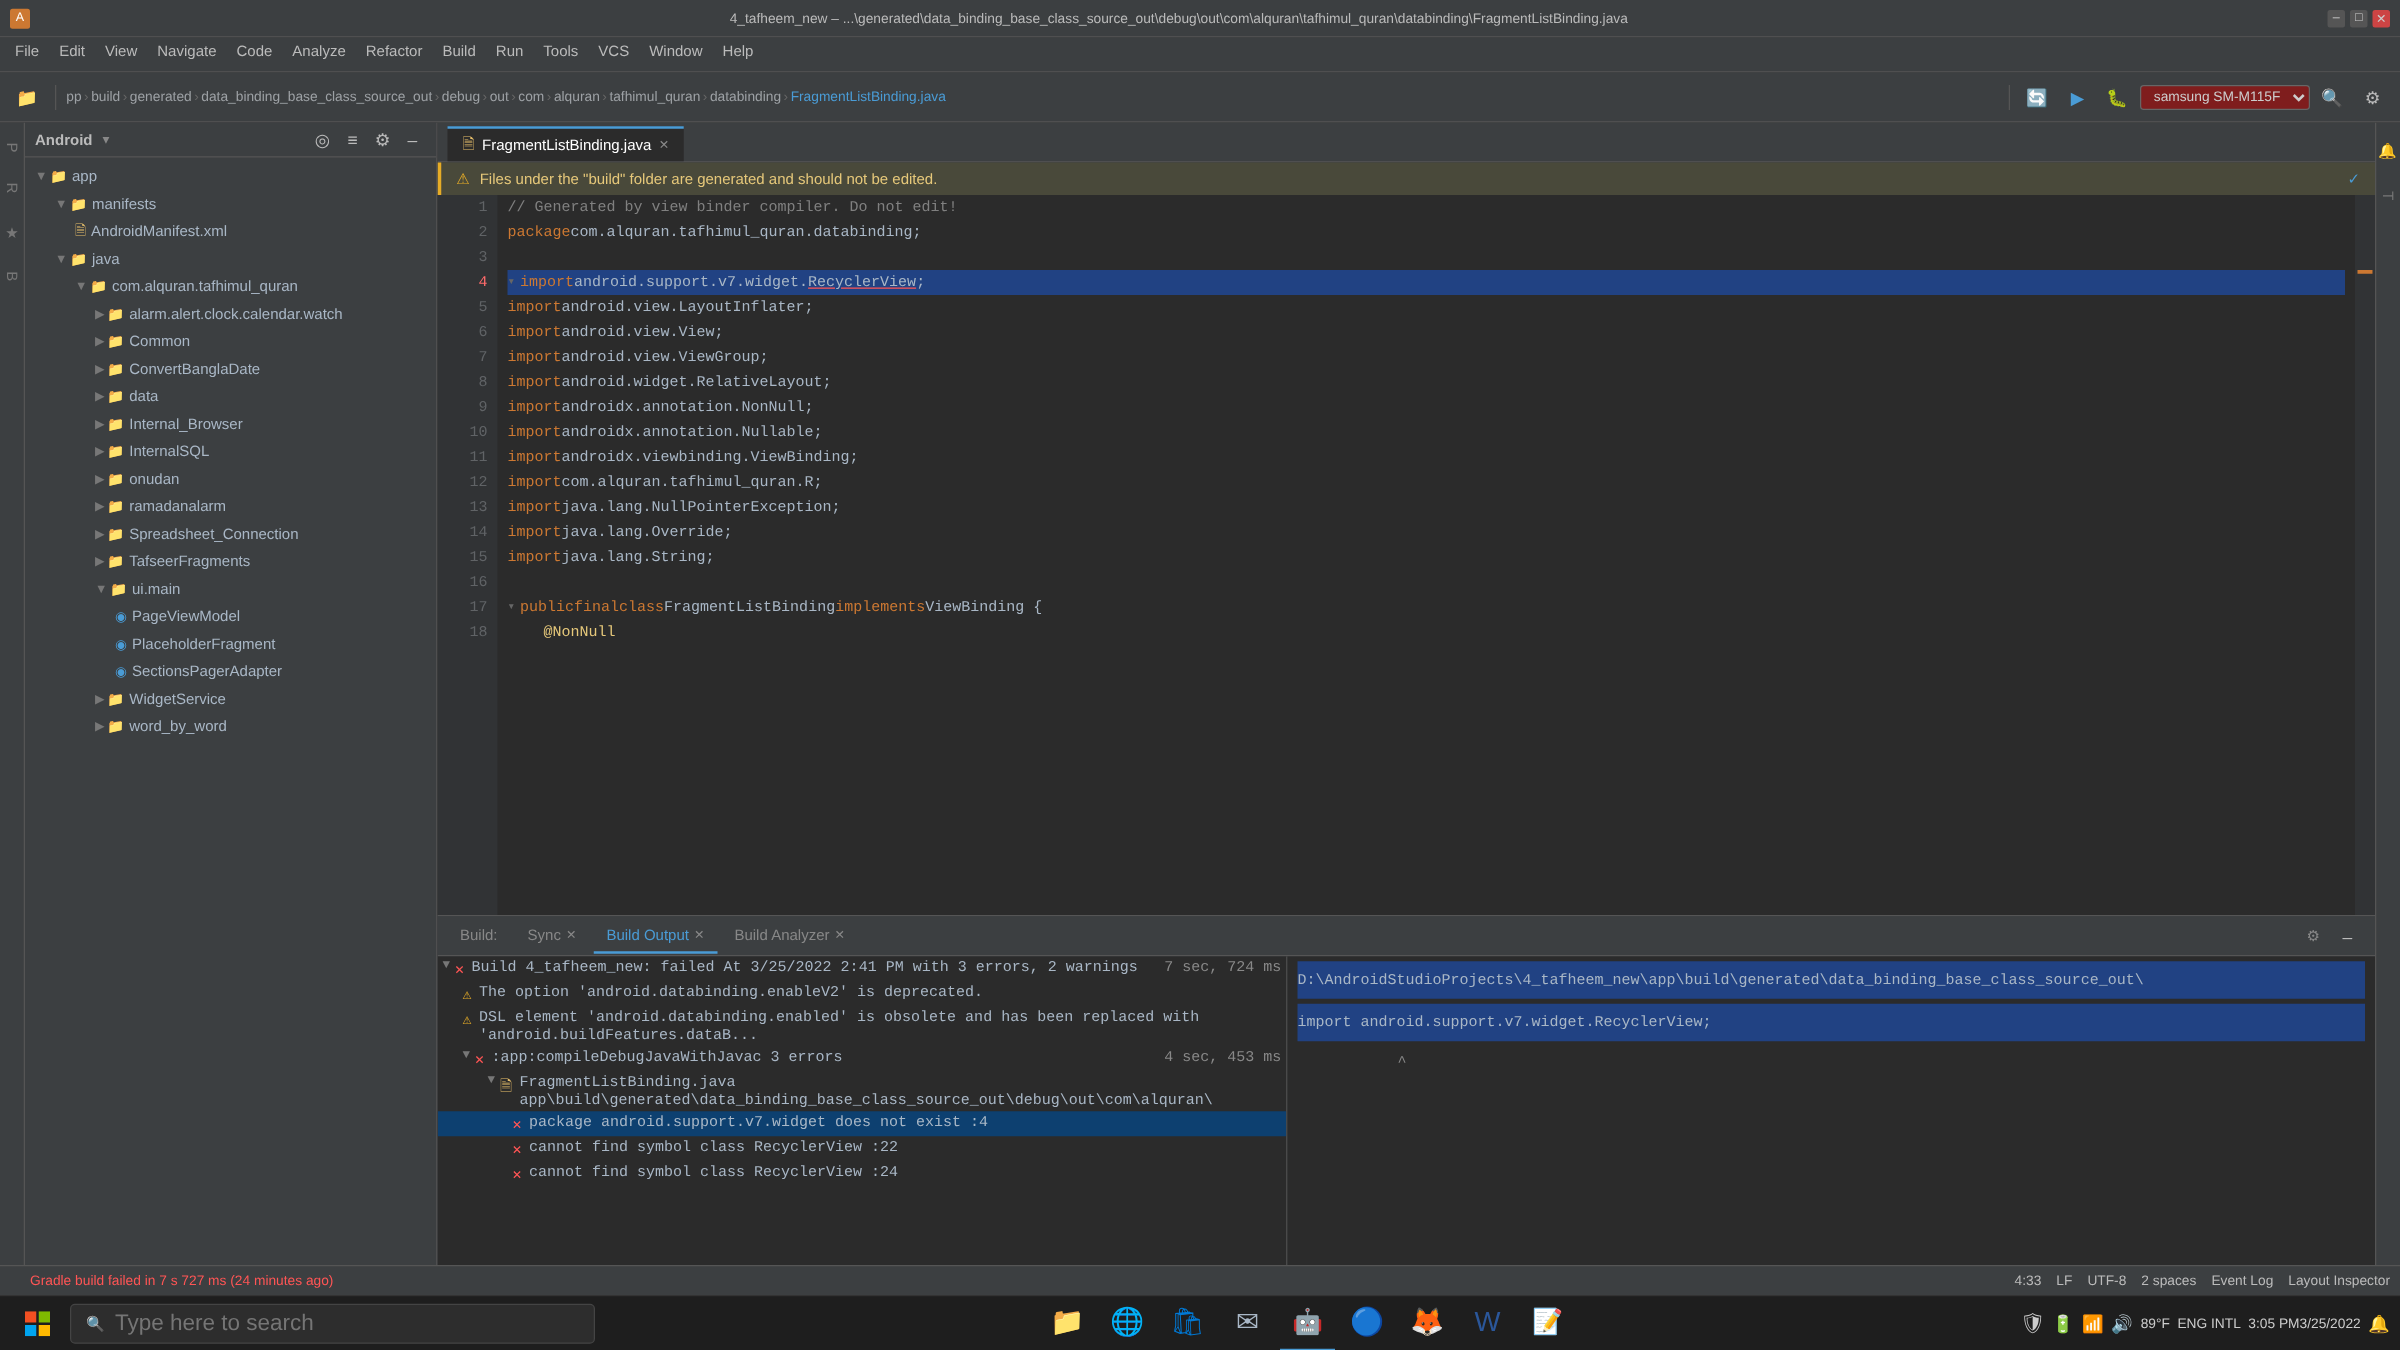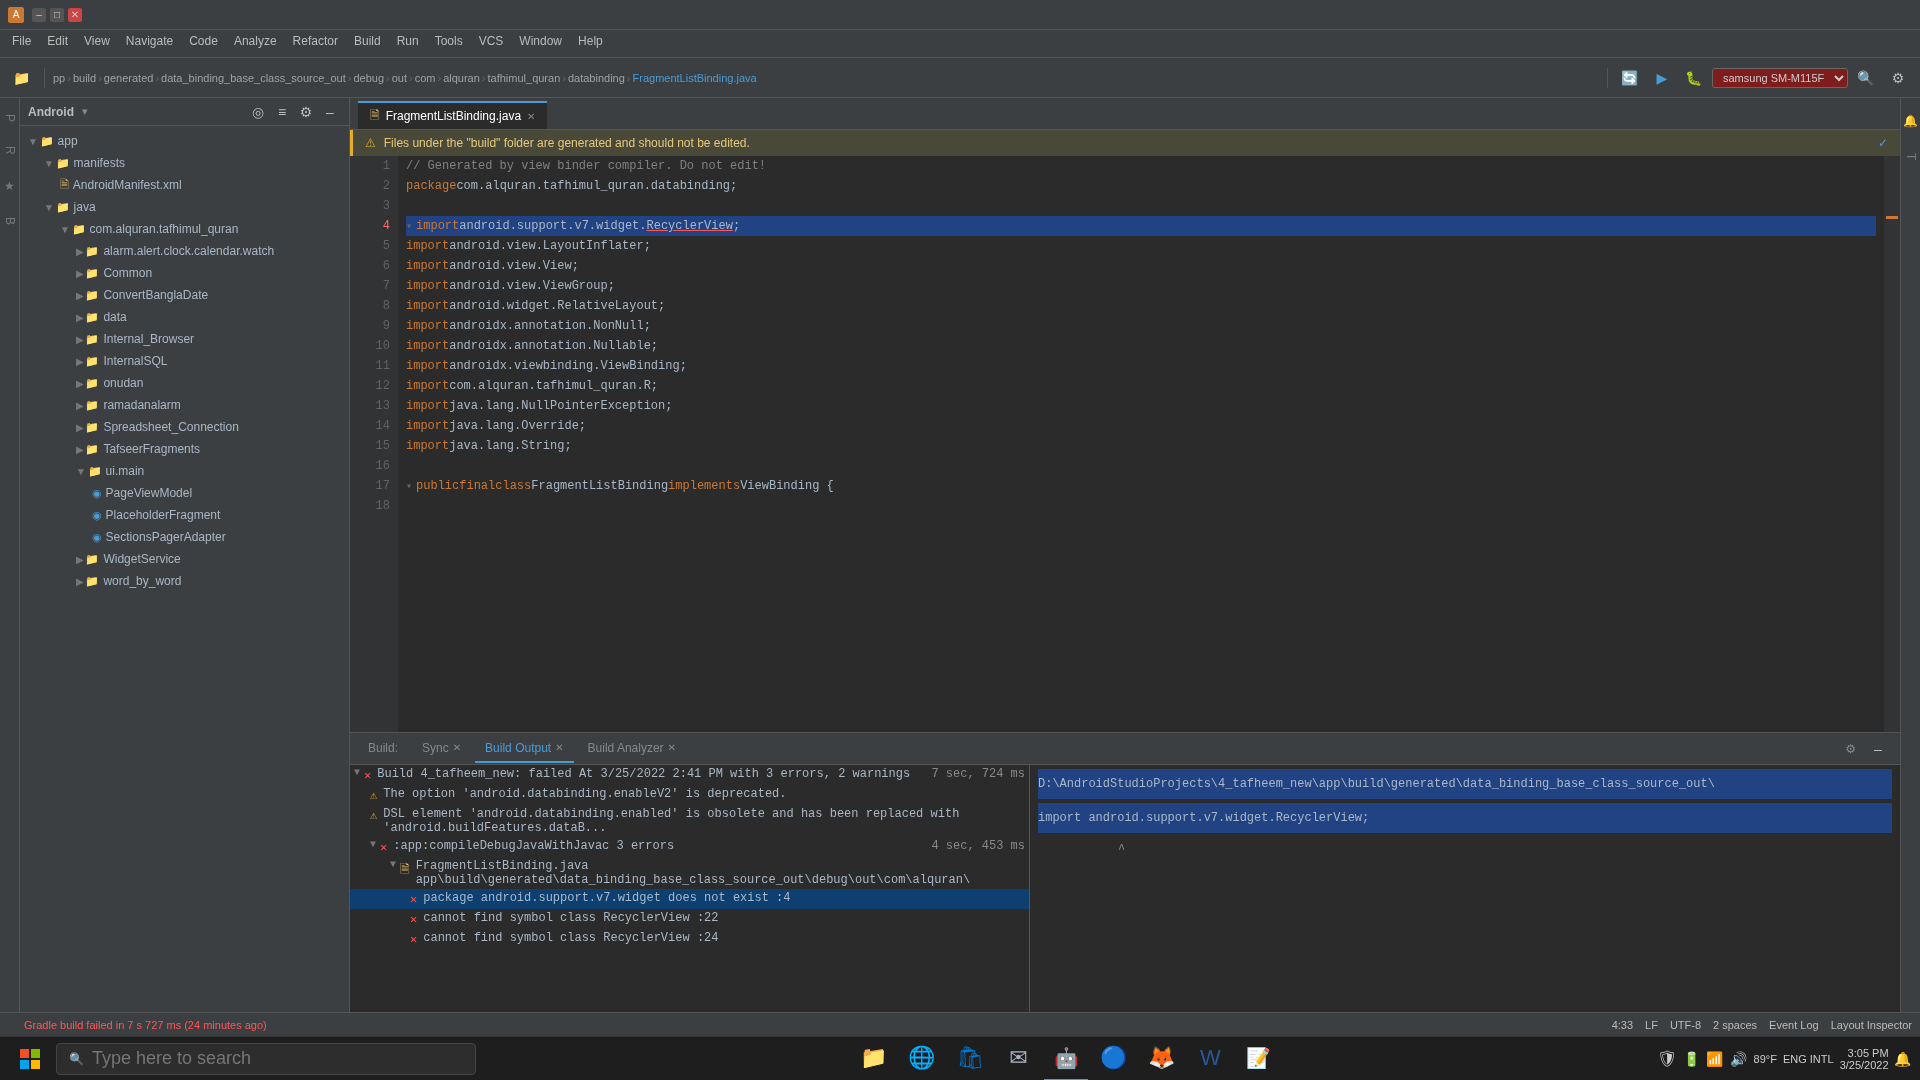--- a/index.html
+++ b/index.html
@@ -119,20 +119,21 @@
     
     .right-icons { width: 20px; background: #3c3f41; display: flex; flex-direction: column; align-items: center; padding-top: 8px; gap: 8px; flex-shrink: 0; border-left: 1px solid #555; }
   </style>
 </head>
 <body>
 
 <div class="title-bar">
   <div class="title-bar-controls">
     <div style="width:16px;height:16px;background:#cc7832;border-radius:2px;display:flex;align-items:center;justify-content:center;font-size:10px;color:white;">A</div>
   </div>
+  <span class="title-text">4_tafheem_new – ...\generated\data_binding_base_class_source_out\debug\out\com\alquran\tafhimul_quran\databinding\FragmentListBinding.java</span>
   <div class="title-bar-controls" style="display:flex;gap:4px;">
     <button class="tb-btn">–</button>
     <button class="tb-btn">□</button>
     <button class="tb-btn" style="background:#cc4444;">✕</button>
   </div>
 </div>
 
 <div class="menu-bar">
   <span class="menu-item">File</span>
   <span class="menu-item">Edit</span>
@@ -462,20 +463,23 @@
         <div class="code-line">
           <span class="fold-btn">▾</span>
           <span class="c-keyword">public </span>
             <span class="c-keyword">final </span>
             <span class="c-keyword">class </span>
             <span style="color:#a9b7c6;">FragmentListBinding </span>
             <span class="c-keyword">implements </span>
             <span style="color:#a9b7c6;">ViewBinding {</span>
         </div>
 
+        <div class="code-line">
+          <span style="color:#e6c87a;">&nbsp;&nbsp;&nbsp;&nbsp;@NonNull</span>
+        </div>
       </div>
       <div class="right-gutter">
         <div class="gutter-mark" style="top: 60px;"></div>
       </div>
     </div>
 
     <div class="bottom-panel">
 
       <div class="bottom-tabs">
         <div class="bottom-tab inactive">
@@ -626,19 +630,19 @@
       <span style="font-size:20px;">📝</span>
     </div>
   </div>
   <div class="taskbar-sys">
     <span style="font-size:16px;">🛡</span>
     <span style="font-size:14px;">🔋</span>
     <span style="font-size:14px;">📶</span>
     <span style="font-size:14px;">🔊</span>
     <span>89°F</span>
     <span>ENG INTL</span>
-    <div style="display:flex;flex-direction:column;align-items:flex-end;">
+    <div style="display:flex;align-items:flex-end;">
       <span>3:05 PM</span>
       <span>3/25/2022</span>
     </div>
     <span style="font-size:14px;">🔔</span>
   </div>
 </div>
 
 </body></html>

